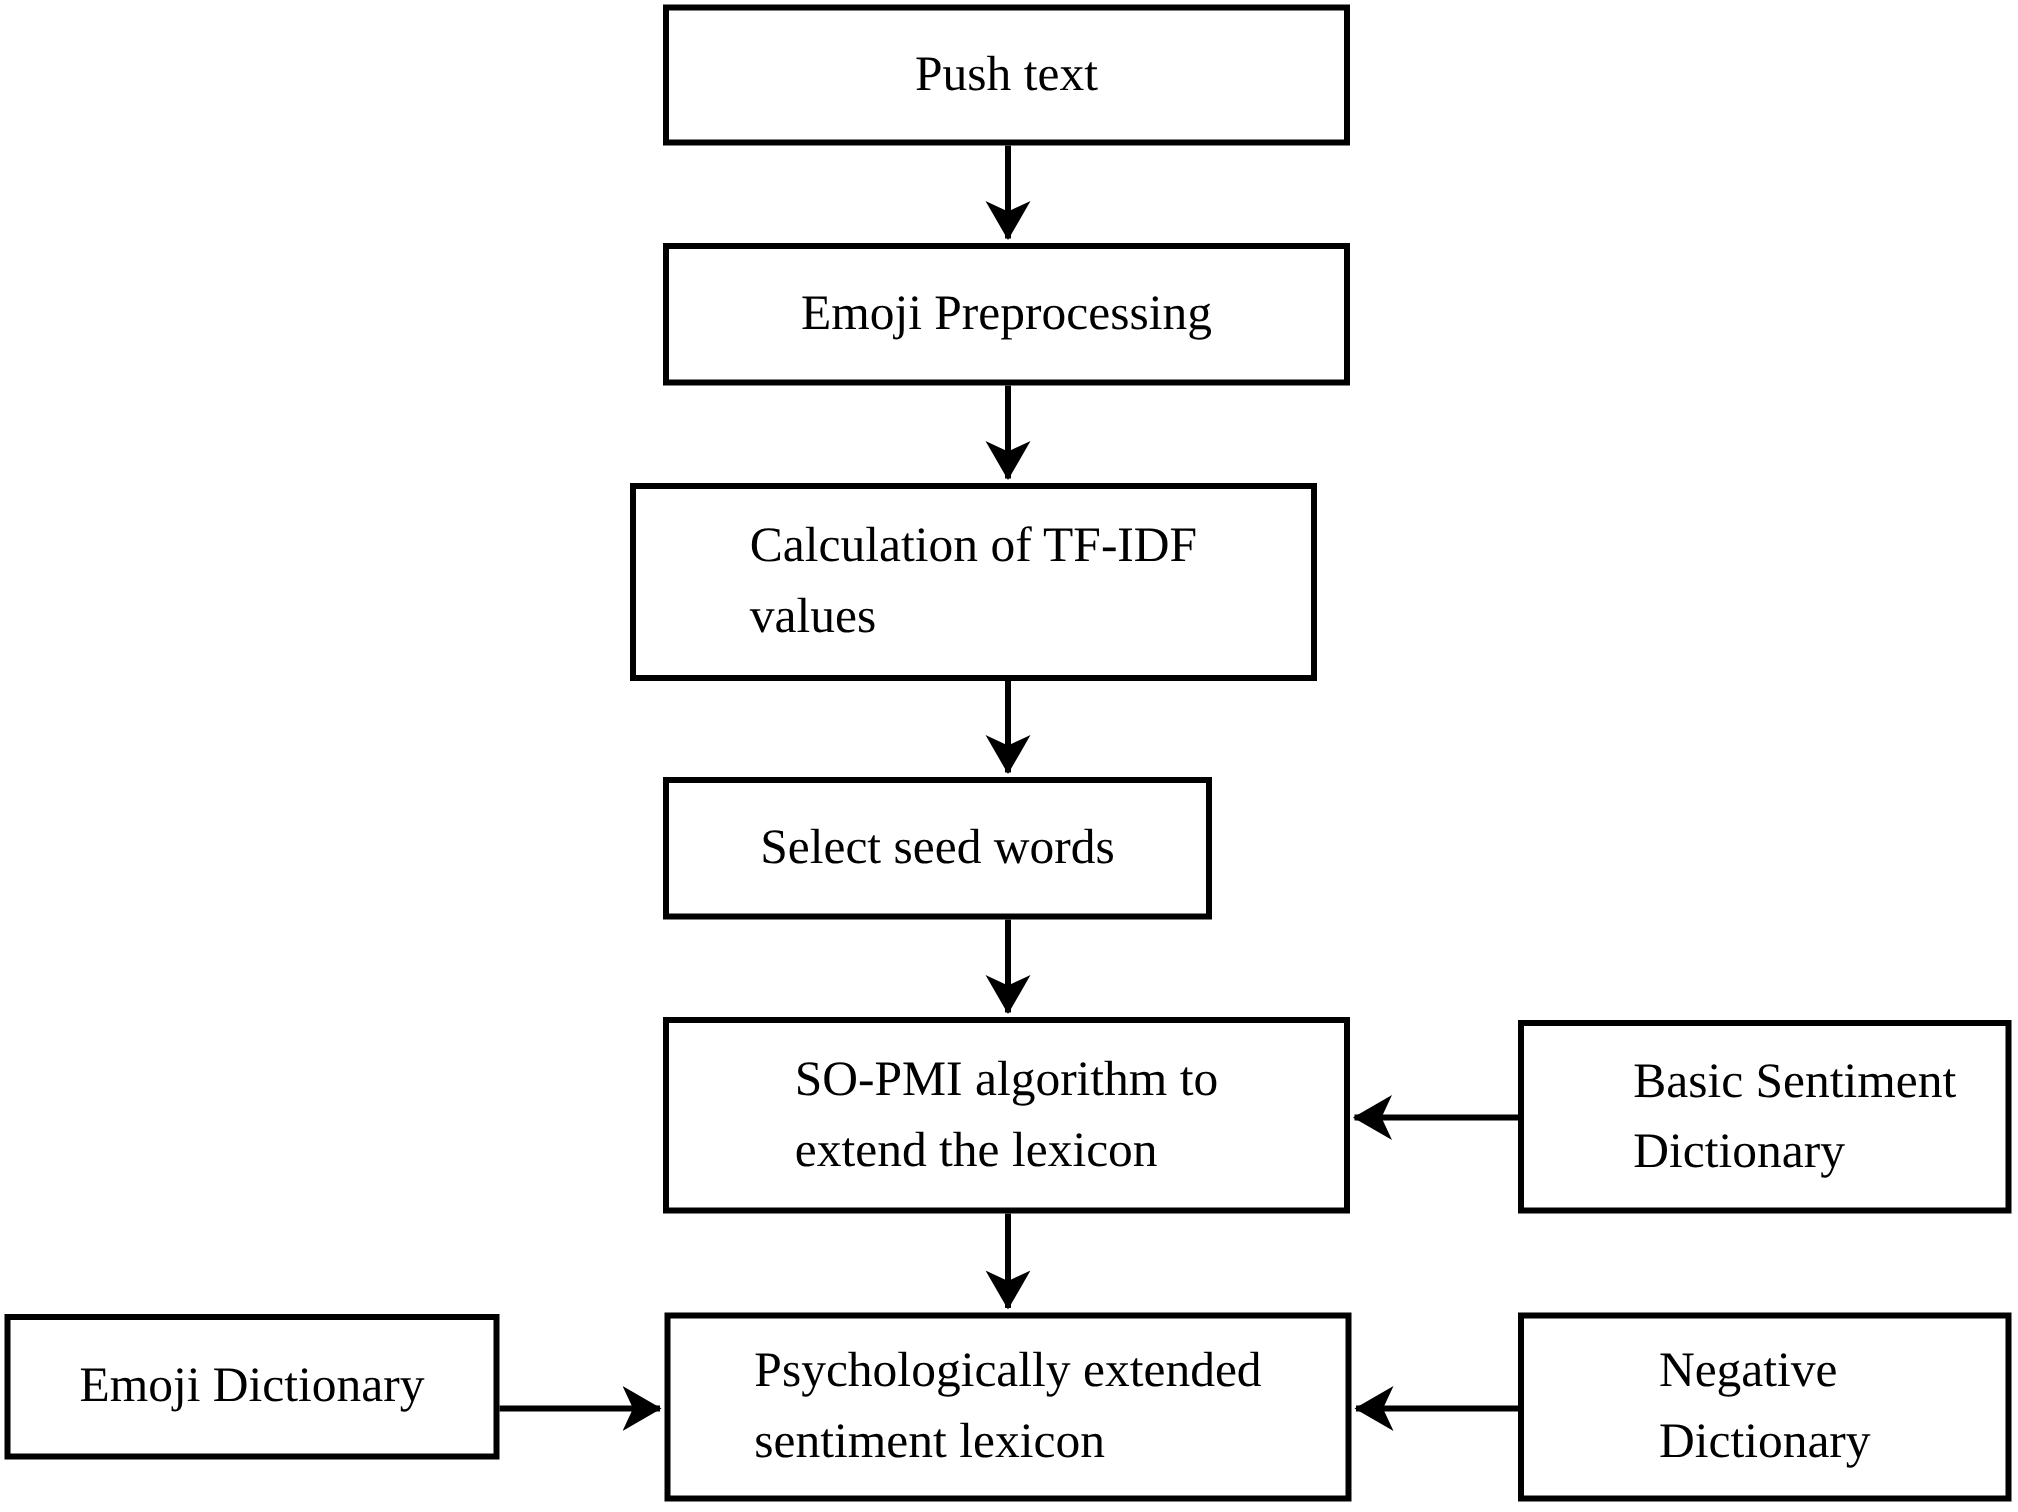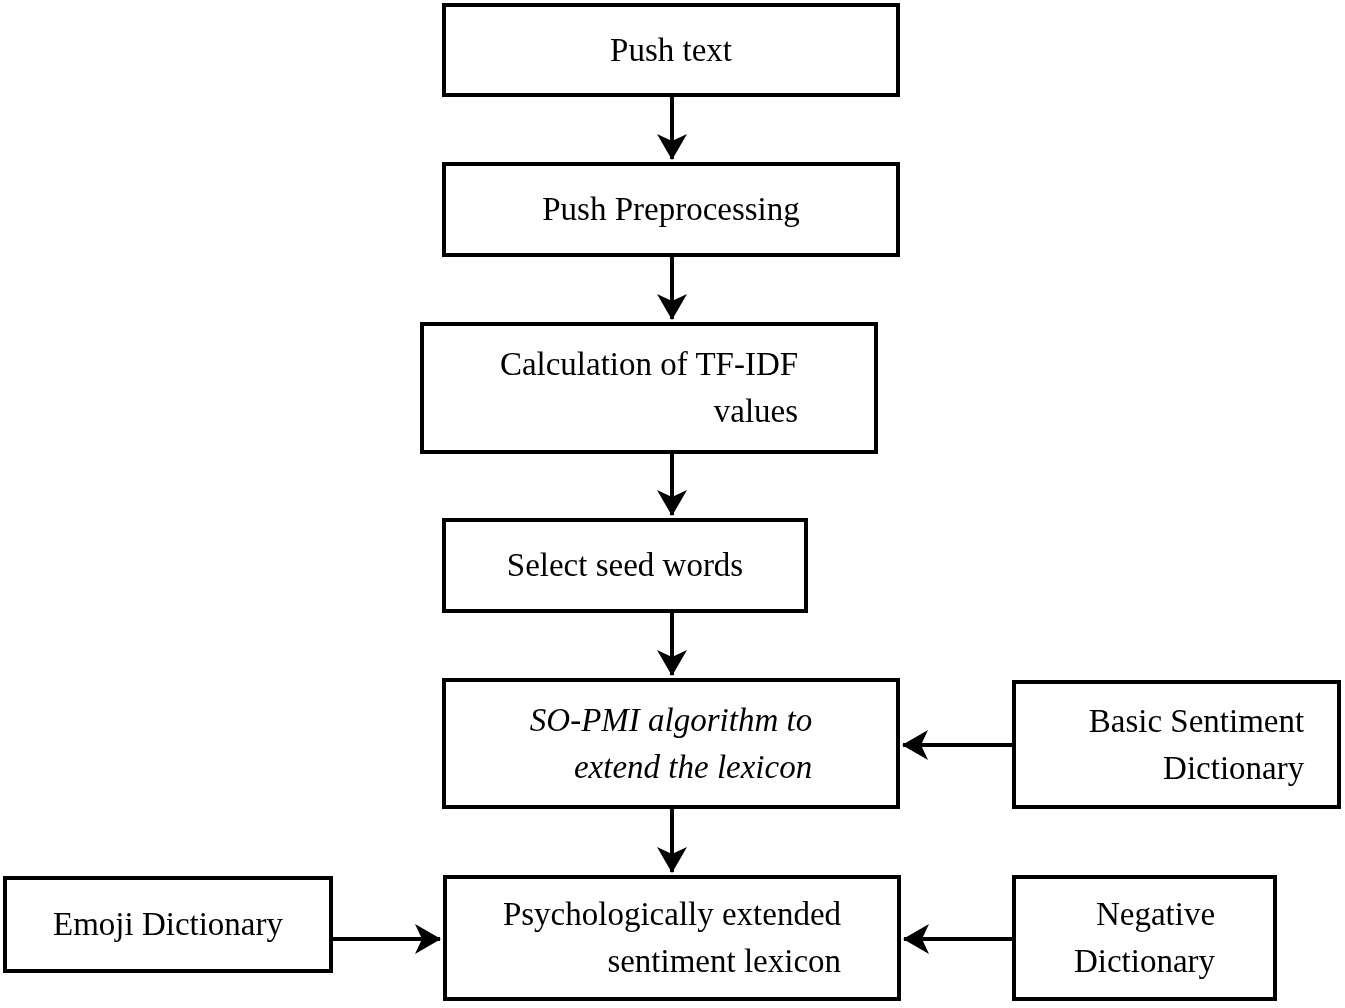--- a/index.html
+++ b/index.html
@@ -27,33 +27,33 @@
     border: 4px solid #000000;
     background: #ffffff;
     display: flex;
     align-items: center;
     justify-content: center;
   }
   .box .label {
     color: #000000;
     font-size: 33px;
     line-height: 1.42;
-    text-align: right;
+    text-align: left;
     white-space: pre-line;
   }
   
   .n-push     { left: 442px; top: 3px;   width: 458px; height: 94px;  }
   .n-preproc  { left: 442px; top: 162px; width: 458px; height: 95px;  }
   .n-tfidf    { left: 420px; top: 322px; width: 458px; height: 132px; }
   .n-seed     { left: 442px; top: 518px; width: 366px; height: 95px;  }
-  .n-sopmi    { left: 442px; top: 678px; width: 458px; height: 131px; font-style: italic; }
+  .n-sopmi    { left: 442px; top: 678px; width: 458px; height: 131px; }
   .n-psych    { left: 443px; top: 875px; width: 458px; height: 126px; }
   
   .n-basic    { left: 1012px; top: 680px; width: 329px; height: 129px; padding-left: 40px; }
-  .n-negative { left: 1012px; top: 875px; width: 265px; height: 126px; }
+  .n-negative { left: 1012px; top: 875px; width: 329px; height: 126px; }
   .n-emoji    { left: 3px;    top: 876px; width: 330px; height: 97px; }
 </style>
 </head>
 <body>
 
 <div class="canvas">
 
   <svg class="arrows" width="1345" height="1008" viewBox="0 0 1345 1008">
     <defs>
       <marker id="ah" markerUnits="userSpaceOnUse" markerWidth="30" markerHeight="32" refX="25" refY="15" orient="auto">
@@ -68,21 +68,21 @@
     <line x1="1014" y1="745" x2="903" y2="745" stroke="#000000" stroke-width="4" marker-end="url(#ah)"></line>
     <line x1="331" y1="939" x2="440" y2="939" stroke="#000000" stroke-width="4" marker-end="url(#ah)"></line>
     <line x1="1014" y1="939" x2="904" y2="939" stroke="#000000" stroke-width="4" marker-end="url(#ah)"></line>
   </svg>
 
   <div class="box n-push">
     <span class="label">Push text</span>
   </div>
 
   <div class="box n-preproc">
-    <span class="label">Push Preprocessing</span>
+    <span class="label">Emoji Preprocessing</span>
   </div>
 
   <div class="box n-tfidf">
     <span class="label">Calculation of TF-IDF
 values</span>
   </div>
 
   <div class="box n-seed">
     <span class="label">Select seed words</span>
   </div>

